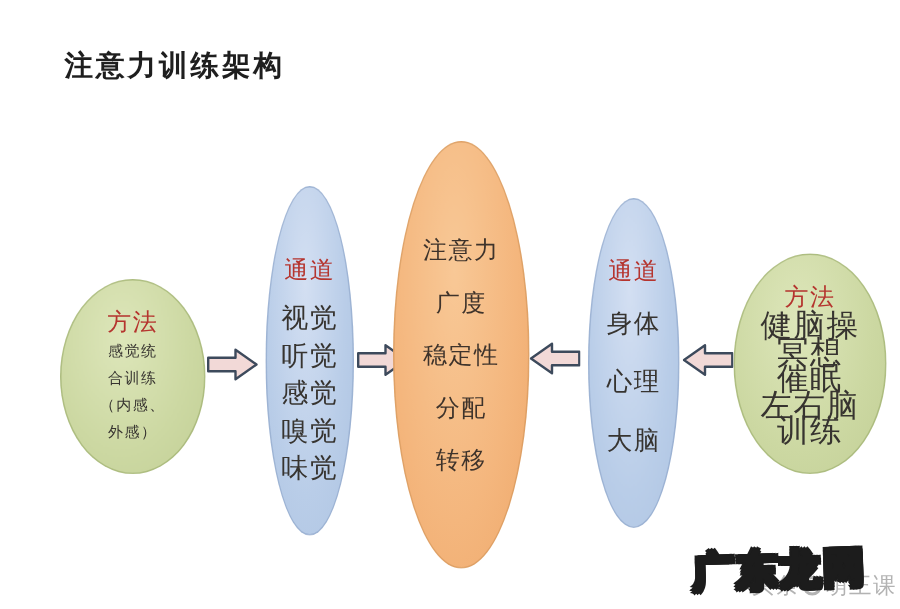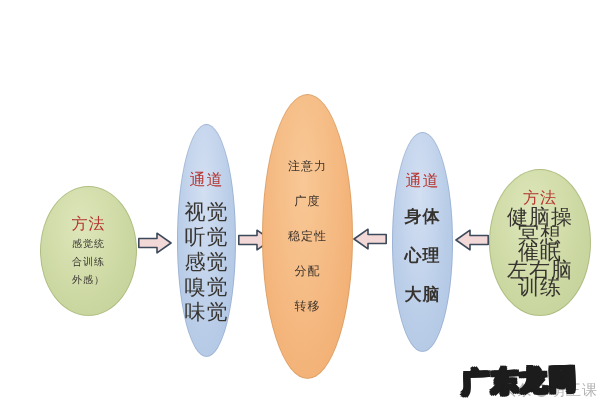--- a/index.html
+++ b/index.html
@@ -43,30 +43,30 @@
   .ellipse .line{color:#373430;}
 
   
   .e-green-left{left:40px;top:186px;width:97px;height:130px;}
   .e-green-left .tag{margin-bottom:1px;}
   .e-green-left .line{font-size:10px;line-height:18px;letter-spacing:1px;}
 
   
   .e-blue-left{left:177px;top:124px;width:59px;height:233px;padding-top:14px;}
   .e-blue-left .tag{margin-bottom:10px;}
-  .e-blue-left .line{font-size:21px;line-height:25px;letter-spacing:1px;text-align:right;}
+  .e-blue-left .line{font-size:18px;line-height:25px;letter-spacing:1px;text-align:right;}
 
   
   .e-orange{left:262px;top:94px;width:91px;height:285px;}
-  .e-orange .line{font-size:12px;line-height:19px;margin:8px 1px;letter-spacing:1px;color:#3e332b;}
+  .e-orange .line{font-size:16px;line-height:19px;margin:8px 1px;letter-spacing:1px;color:#3e332b;}
 
   
   .e-blue-right{left:392px;top:132px;width:61px;height:220px;}
   .e-blue-right .tag{margin-bottom:6px;}
-  .e-blue-right .line{font-size:17px;line-height:21px;margin:9px 0;letter-spacing:1px;font-weight:bold;}
+  .e-blue-right .line{font-size:17px;line-height:21px;margin:9px 0;letter-spacing:1px;}
 
   
   .e-green-right{left:489px;top:169px;width:102px;height:147px;}
   .e-green-right .tag{margin-bottom:1px;}
   .e-green-right .line{font-size:21px;line-height:17.5px;letter-spacing:1px;}
 
   .arrow{position:absolute;width:34px;height:22px;}
   .arrow svg{display:block;width:100%;height:100%;}
   .arrow-1{left:138px;top:232px;}
   .arrow-2{left:238px;top:229px;}
@@ -98,25 +98,27 @@
       -2px  0   0 #1c1c1c, 2px  0   0 #1c1c1c;
     transform:rotate(-2deg);
     z-index:2;
   }
 </style>
 </head>
 <body>
 
 <div id="canvas">
 
+  <div class="title">注意力训练架构</div>
 
   <div class="ellipse green e-green-left">
     <span class="tag">方法</span>
     <span class="line">感觉统</span>
     <span class="line">合训练</span>
+    <span class="line">（内感、</span>
     <span class="line">外感）</span>
   </div>
 
   <div class="arrow arrow-1">
     <svg viewBox="0 0 34 22">
         <polygon points="0.8,6.5 19,6.5 19,1.2 33,11 19,20.8 19,15.5 0.8,15.5" fill="#f2d9d7" stroke="#3d4a5c" stroke-width="1.6" stroke-linejoin="round"></polygon>
       </svg>
   </div>
 
   <div class="ellipse blue e-blue-left">

